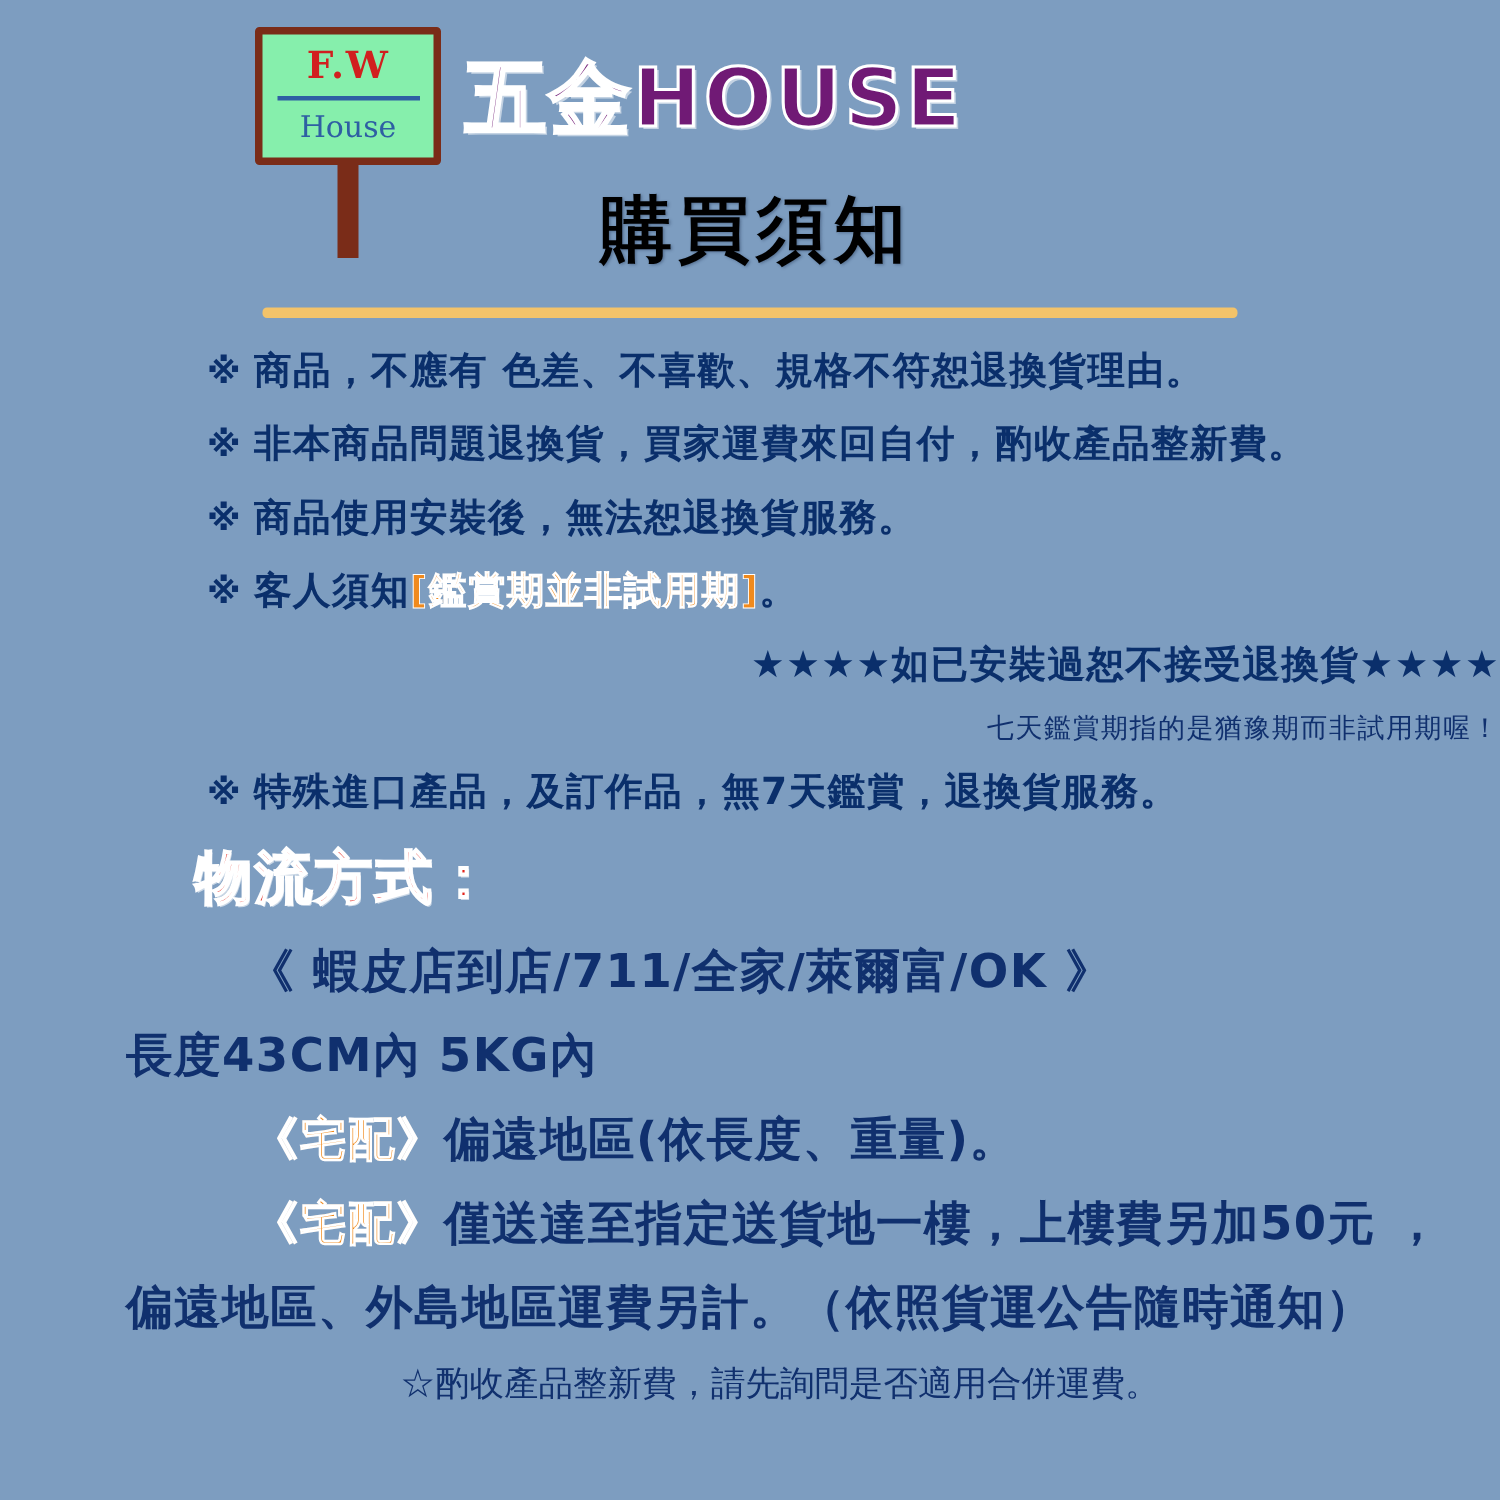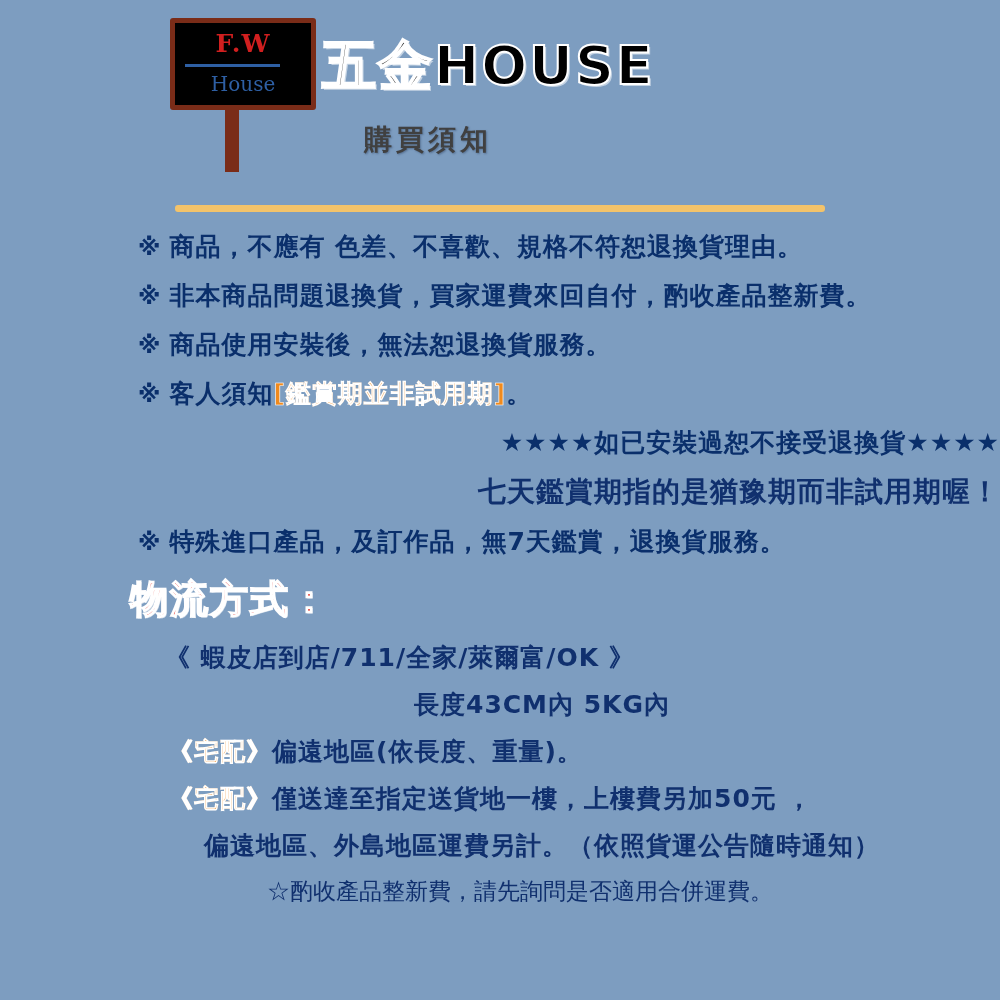--- a/index.html
+++ b/index.html
@@ -27,23 +27,23 @@
     height: 195px;
   }
   .sign {
     position: absolute;
     left: 170px;
     top: 18px;
     width: 125px;
   }
   .sign-board {
     position: relative;
-    width: 146px;
+    width: 124px;
     height: 92px;
-    background: #000000;
+    background: #86efac;
     border: 5px solid #7a2c18;
     box-sizing: border-box;
     border-radius: 3px;
   }
   .sign-fw {
     position: absolute;
     top: 6px;
     left: 0;
     width: 100%;
     text-align: center;
@@ -82,34 +82,34 @@
 
   .title-block {
     position: absolute;
     left: 300px;
     top: 30px;
     width: 620px;
   }
   .main-title {
     font-size: 54px;
     font-weight: bold;
-    color: #000000;
+    color: #701a75;
     -webkit-text-stroke: 2px #ffffff;
     text-shadow: 2px 2px 0 rgba(255,255,255,0.55);
     letter-spacing: 2px;
     font-family: "DejaVu Sans", "Liberation Sans", sans-serif;
-    margin-left: 22px;
+    margin-left: 10px;
   }
   .sub-title {
-    font-size: 28px;
-    font-weight: bold;
-    color: #404040;
+    font-size: 48px;
+    font-weight: bold;
+    color: #000000;
     letter-spacing: 4px;
     margin-top: 18px;
-    margin-left: 64px;
+    margin-left: 100px;
     text-shadow: 1px 1px 2px rgba(40,60,90,0.45);
   }
 
   .divider {
     position: absolute;
     left: 175px;
     top: 205px;
     width: 650px;
     height: 7px;
     background: #f3c36a;
@@ -162,41 +162,40 @@
   .center-line {
     font-size: 25px;
     font-weight: bold;
     color: #0a2f6b;
     text-align: right;
     letter-spacing: 1px;
     margin-bottom: 14px;
     margin-left: 30px;
   }
   .center-line.normal {
-    font-weight: bold;
-    font-size: 28px;
+    font-weight: normal;
+    font-size: 18px;
     color: #10306e;
     font-family: "DejaVu Serif", "Liberation Serif", serif;
   }
 
   .ship-line {
-    font-size: 25px;
+    font-size: 31px;
     font-weight: bold;
     color: #10306e;
     letter-spacing: 1px;
     margin-left: 165px;
     margin-bottom: 14px;
     white-space: nowrap;
   }
   .ship-line.indent {
     margin-left: 168px;
   }
   .ship-line.wide {
     margin-left: 84px;
-    text-align: center;
   }
   .ship-line .tag {
     color: #f08a1d;
     -webkit-text-stroke: 0.6px #ffffff;
   }
   .note-line {
     font-size: 23px;
     color: #10306e;
     text-align: center;
     margin-left: 40px;

